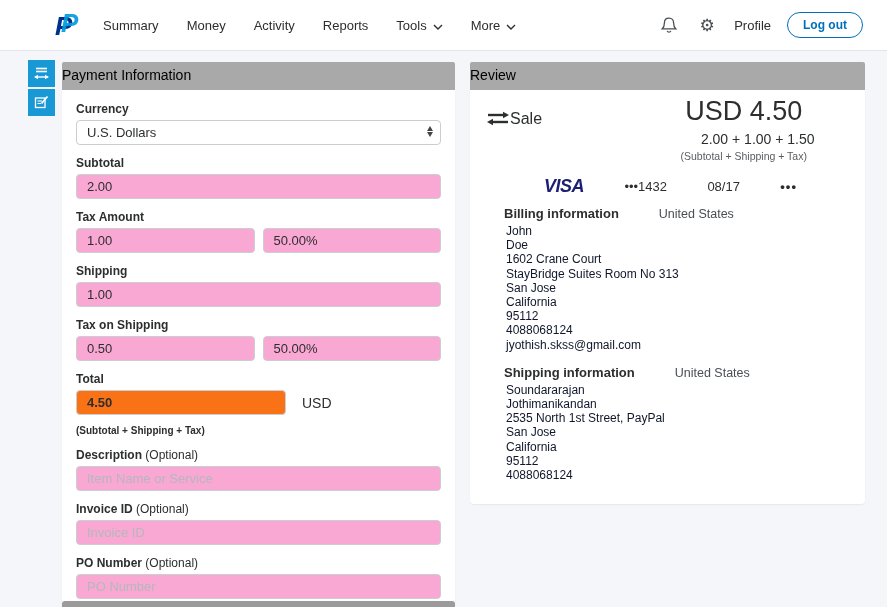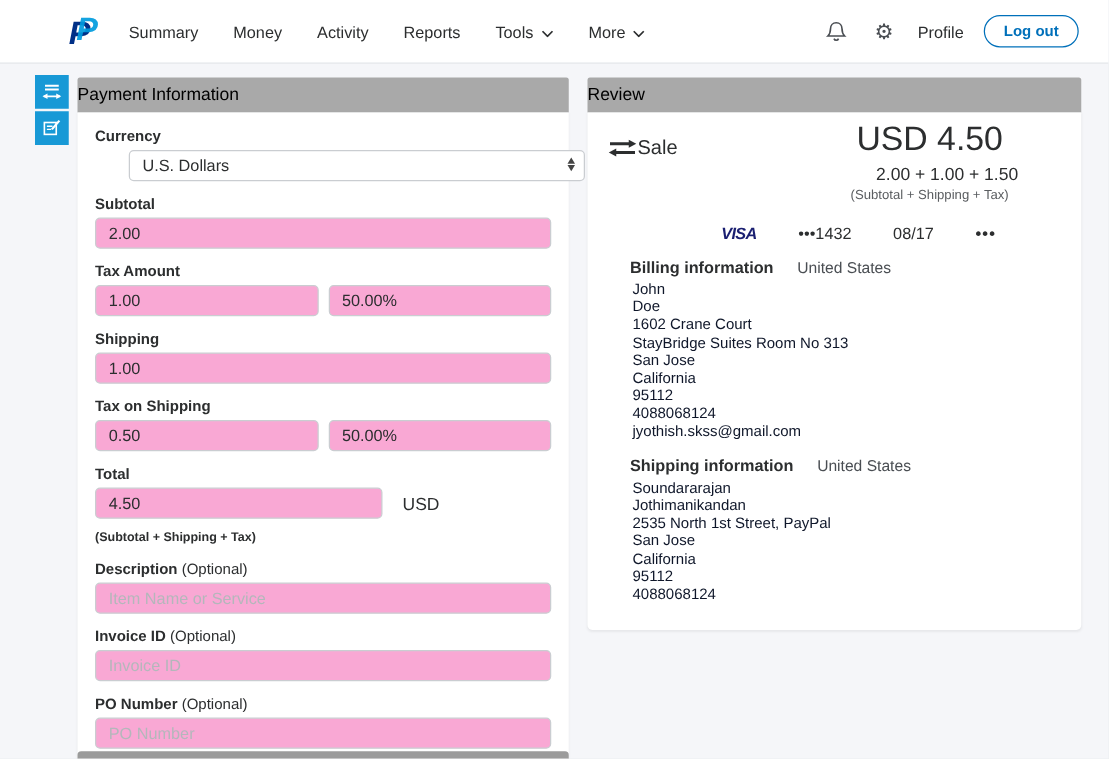--- a/index.html
+++ b/index.html
@@ -33,48 +33,48 @@
   .payment-panel { position:absolute; left:62px; top:62px; width:393px; }
   .payment-body { padding:12px 14px 12px; }
 
   .fgroup { margin-bottom:11px; }
   .flabel { display:block; font-size:12px; font-weight:bold; color:#2c2e2f; margin-bottom:4px; line-height:14px; }
   .optional { font-weight:normal; }
   .tinput { width:100%; height:25px; border:1px solid #cacdd1; border-radius:4px; padding:0 10px;
             font-size:13px; color:#2c2e2f; font-family:"Liberation Sans", sans-serif; background:#f9a8d4; }
   .tinput::placeholder { color:#b4b7bb; }
   .select-box { position:relative; width:100%; height:25px; border:1px solid #cacdd1; border-radius:4px;
-                background:#fff; font-size:13px; line-height:23px; padding:0 24px 0 10px; cursor:pointer;margin-left:27px; }
+                background:#fff; font-size:13px; line-height:23px; padding:0 24px 0 10px; cursor:pointer; }
   .spinner { position:absolute; right:7px; top:5px; display:flex; flex-direction:column; gap:1px; }
   .spin-up { width:0; height:0; border-left:3.5px solid transparent; border-right:3.5px solid transparent; border-bottom:5px solid #444; }
   .spin-down { width:0; height:0; border-left:3.5px solid transparent; border-right:3.5px solid transparent; border-top:5px solid #444; }
   .split { display:flex; gap:8px; }
   .split > * { flex:1; }
   .total-row { display:flex; align-items:center; }
-  .total-input { width:230px; flex:none; background:#f9a8d4; color:#2c2e2f; }
+  .total-input { width:210px; flex:none; background:#f97316; color:#2c2e2f;font-weight:bold; }
   .usd-label { font-size:14px; margin-left:16px; }
   .calc-note { font-size:10px; font-weight:bold; color:#2c2e2f; margin:10px 0 12px; }
   .next-bar { position:absolute; left:62px; top:601px; width:393px; height:8px; background:#9b9b9b; border-radius:3px 3px 0 0; }
 
   
   .review-panel { position:absolute; left:470px; top:62px; width:395px; }
   .review-body { padding:4px 16px 22px; }
   .review-top { display:flex; align-items:flex-start; }
   .sale-block { flex:0 0 42%; display:flex; flex-direction:row; align-items:center; padding-top:14px; }
   .sale-label { font-size:16px; margin-top:2px; }
   .amount-block { flex:1; display:flex; flex-direction:column; align-items:center; padding-top:2px; }
   .amount-big { font-size:27px; color:#2c2e2f; }
   .amount-breakdown { font-size:14px; margin-top:4px;margin-left:28px; }
   .amount-note { font-size:10.5px; color:#5a5d60; margin-top:3px; }
   .card-row { display:flex; align-items:center; justify-content:space-between; padding:0 52px 0 58px; margin-top:14px; height:20px; }
-  .visa-logo { font-size:13px; font-weight:bold; font-style:italic; color:#1a1f71; letter-spacing:-0.5px;margin-left:33px; }
+  .visa-logo { font-size:18px; font-weight:bold; font-style:italic; color:#1a1f71; letter-spacing:-0.5px; }
   .card-digits, .card-expiry { font-size:13px; color:#2c2e2f; }
   .card-menu { font-size:13px; font-weight:bold; letter-spacing:1px; cursor:pointer; color:#2c2e2f; }
   .addr-section { margin-top:10px; padding-left:18px; }
-  .addr-head { display:flex; align-items:baseline; gap:19px; }
+  .addr-head { display:flex; align-items:baseline; gap:40px; }
   .addr-title { font-size:13px; font-weight:bold; color:#2c2e2f; }
   .addr-country { font-size:12.5px; color:#4a4e53; }
   .addr-lines { margin-top:3px; padding-left:2px; }
   .addr-line { font-size:12px; line-height:14.2px; color:#0f172a; }
   .shipping-section { margin-top:13px; }
 </style>
 </head>
 <body>
 
 <div class="viewport">

